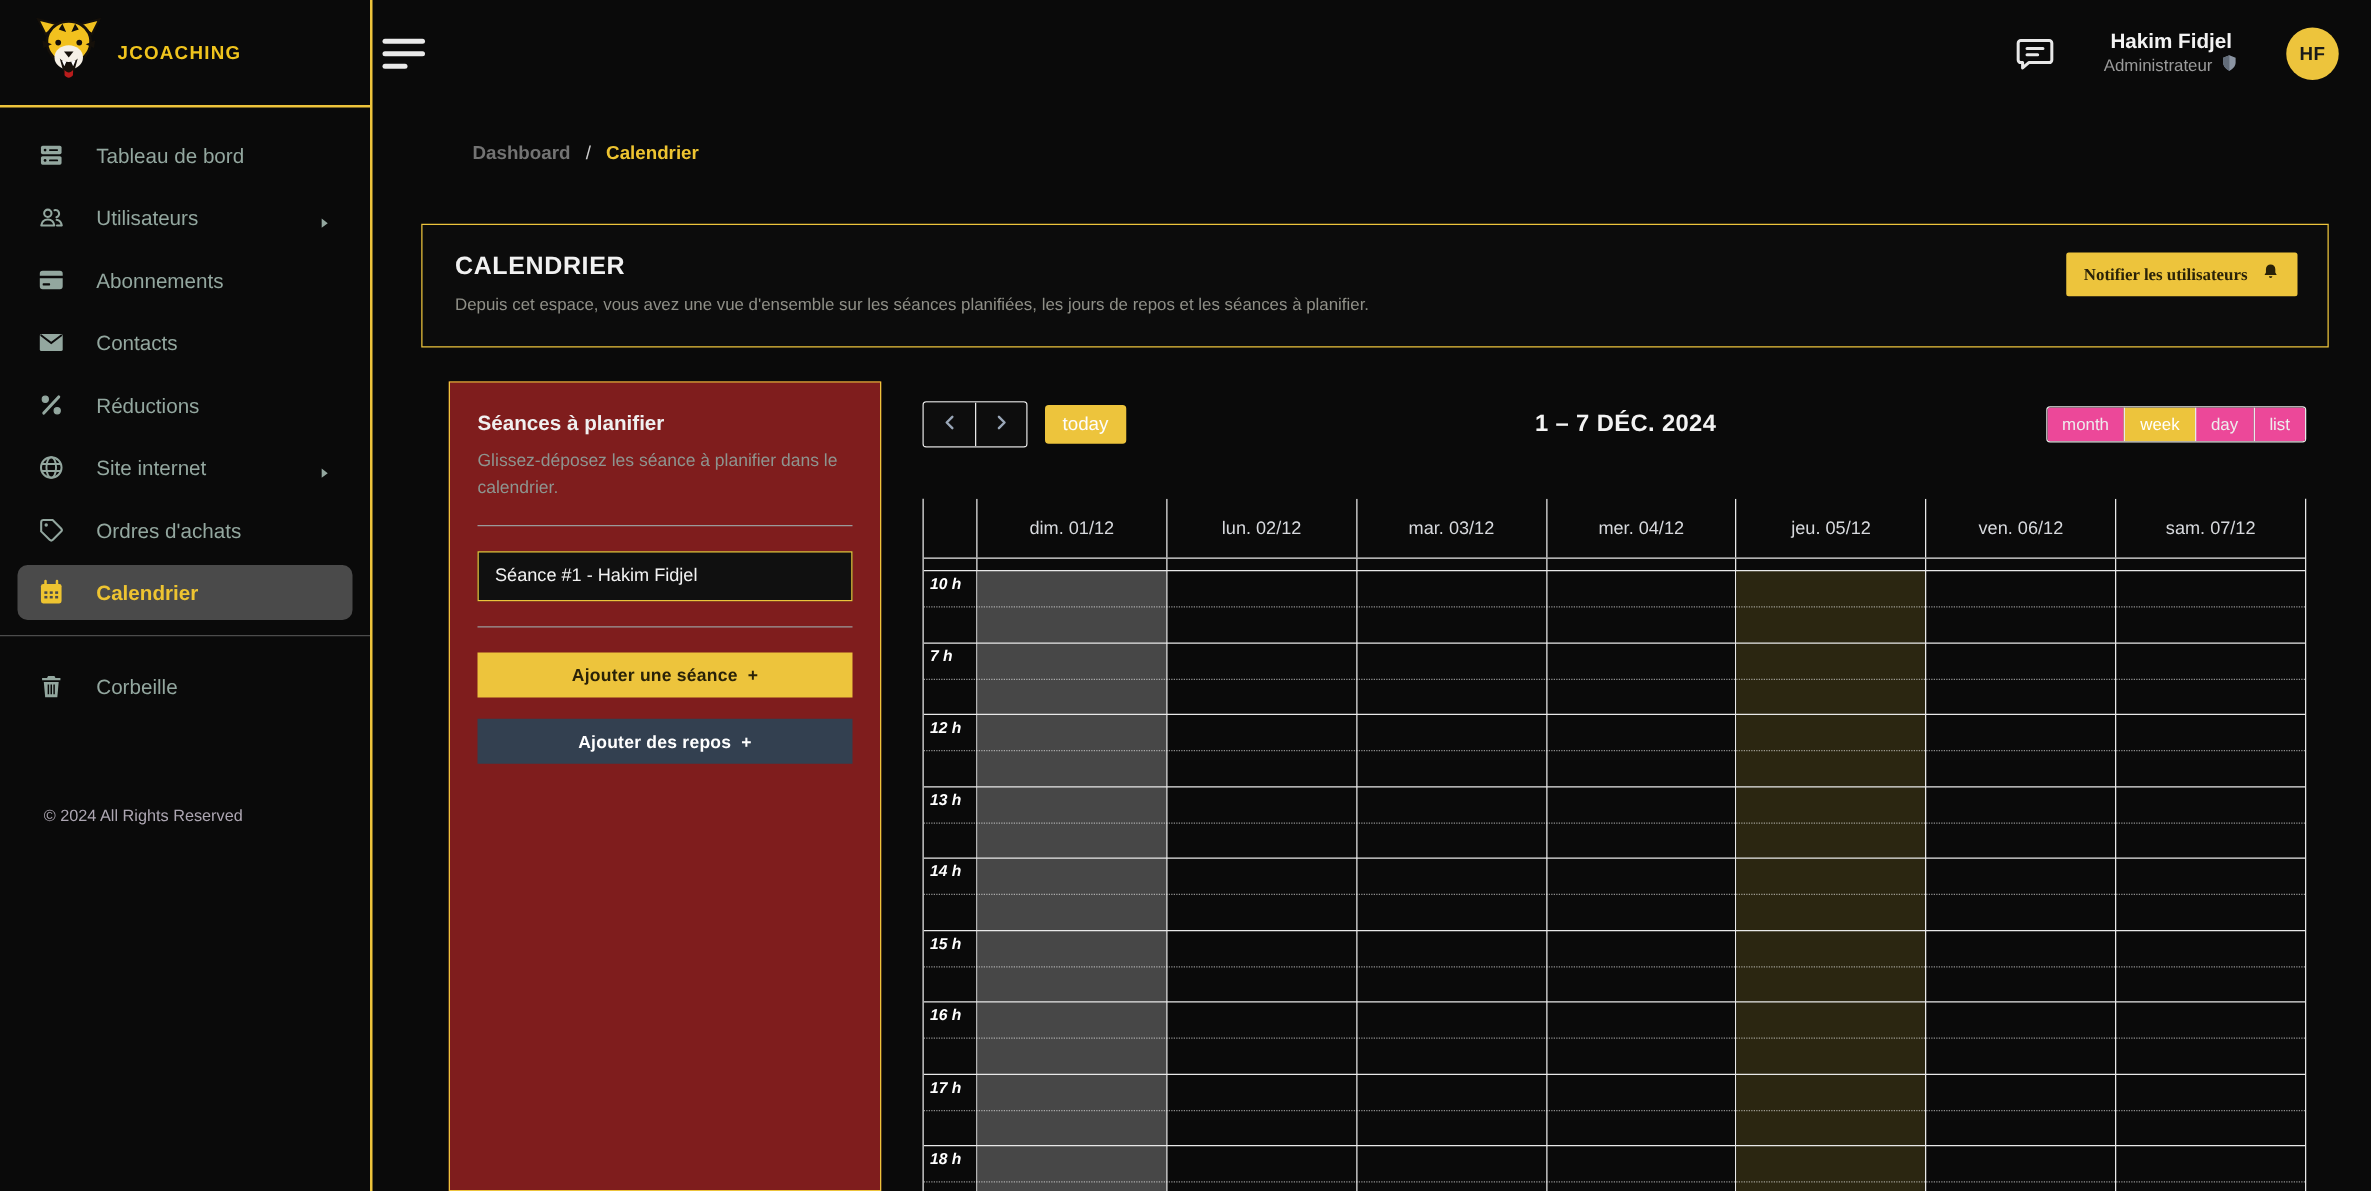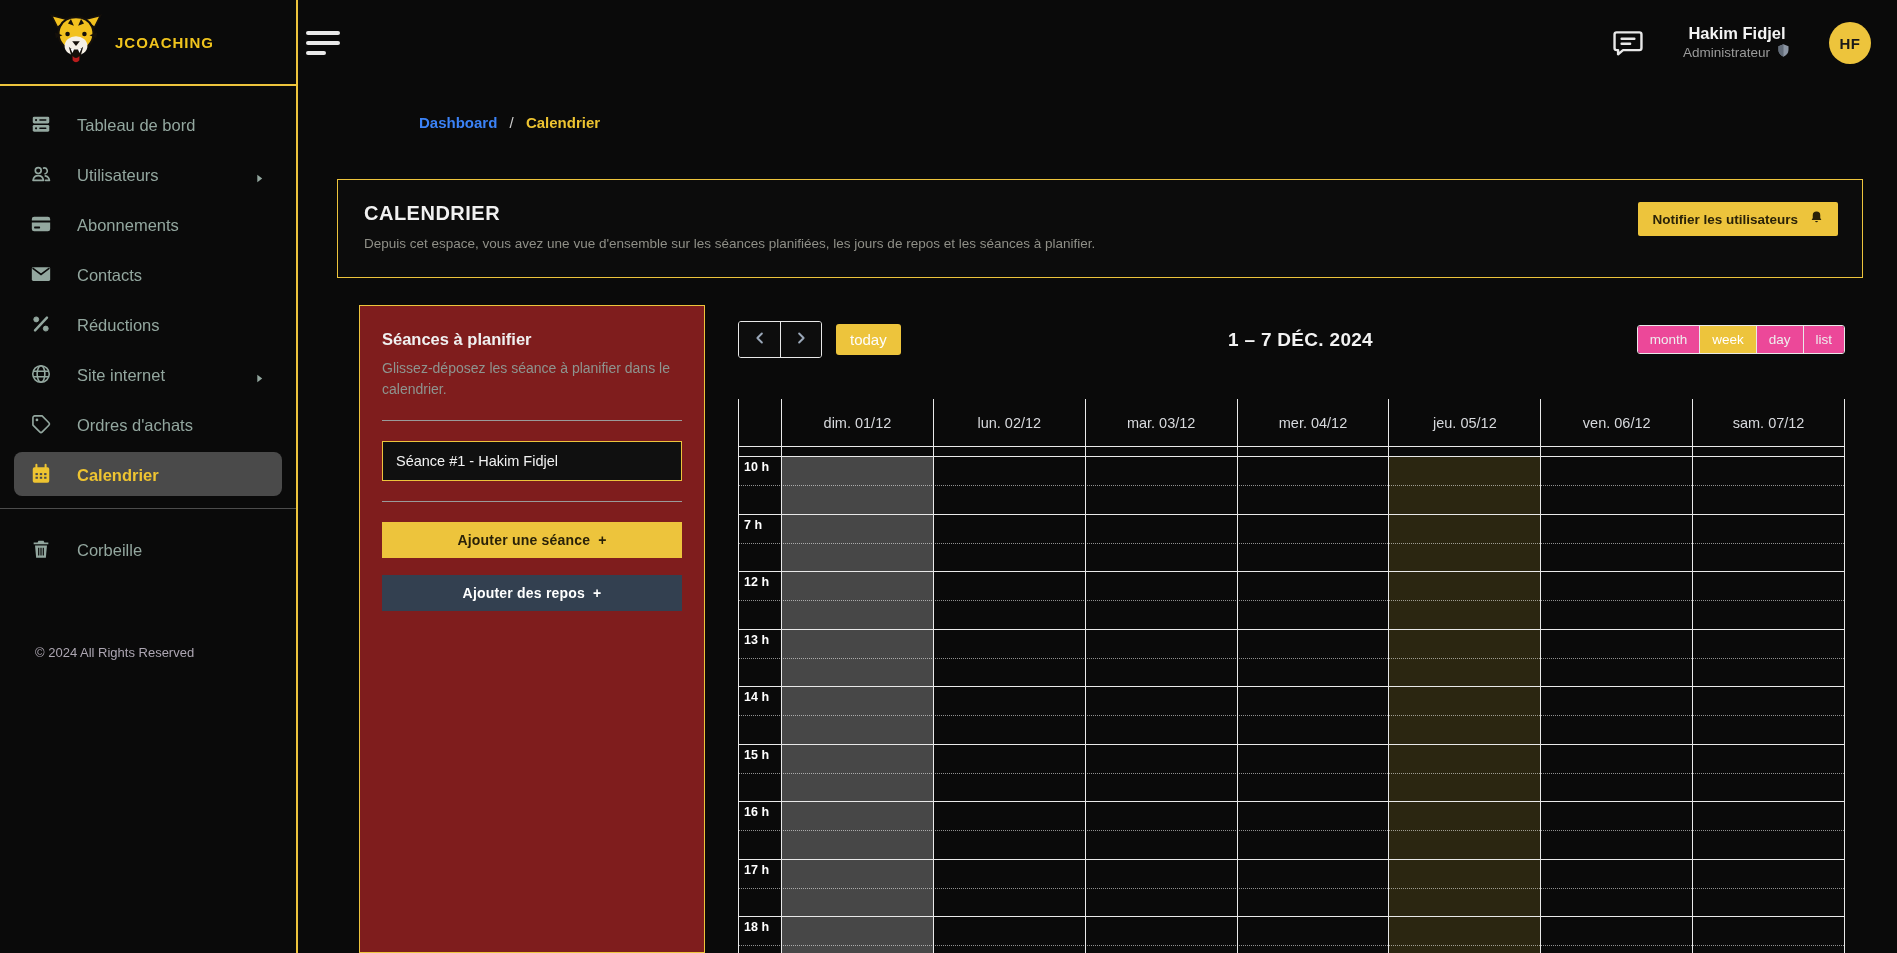--- a/index.html
+++ b/index.html
@@ -7,21 +7,21 @@
   html,body { width:1897px; height:953px; background:#0a0a0a; overflow:hidden;
               font-family:"Liberation Sans", sans-serif; }
   :root { --yellow:#edc43c; --line:#e9e9e9; --sage:#93a79f; }
 
   .app { width:1897px; height:953px; display:flex; }
 
   
   .sidebar { width:298px; flex:0 0 298px; border-right:2px solid var(--yellow);
              display:flex; flex-direction:column; background:#0a0a0a; }
   .logo-bar { height:86px; flex:0 0 86px; border-bottom:2px solid var(--yellow);
-              display:flex; align-items:center; padding-left:49px; gap:12px; }
+              display:flex; align-items:center; padding-left:28px; gap:12px; }
   .brand-name { color:#f0c41d; font-weight:bold; font-size:15px; letter-spacing:1px; }
   .nav { padding:16px 14px 0 14px; }
   .nav-item { display:flex; align-items:flex-end; gap:25px; padding:11px 16px;
               border-radius:8px; color:var(--sage); font-size:16.5px; margin-bottom:6px; cursor:pointer; }
   .nav-item .nav-icon { display:flex; }
   .nav-item .nav-icon svg { width:22px; height:22px; display:block; }
   .nav-item.active { background:#4a4a4a; color:#eec431; font-weight:bold; }
   .nav-caret { margin-left:auto; display:flex; }
   .nav-divider { height:1px; background:#4c4c4c; margin:12px -14px 18px; }
   .copyright { margin-top:68px; padding-left:35px; font-size:13px; color:#ada6b2; }
@@ -37,32 +37,32 @@
   .user-block { text-align:center; line-height:1.25; }
   .user-name { color:#f3f3f3; font-weight:bold; font-size:16.5px; }
   .user-role { color:#9b9b9b; font-size:13.5px; display:flex; align-items:center; gap:6px; justify-content:flex-end; }
   .avatar { width:42px; height:42px; border-radius:50%; background:var(--yellow); color:#191919;
             font-weight:bold; font-size:15px; display:flex; align-items:center; justify-content:center;
             letter-spacing:.5px; cursor:pointer; }
 
   
   .content { flex:1; padding:0 34px 0 39px; display:flex; flex-direction:column; overflow:hidden; }
   .breadcrumb { margin:28px 0 36px 41px; font-size:15px; font-weight:bold; }
-  .breadcrumb .bc-root { color:#3b82f6; cursor:pointer;margin-left:41px; }
+  .breadcrumb .bc-root { color:#737373; cursor:pointer; }
   .breadcrumb .bc-sep { color:#cfcfcf; font-weight:normal; margin:0 8px; }
   .breadcrumb .bc-current { color:#eec431; cursor:pointer; }
 
   .header-card { margin-top:12px; border:1px solid var(--yellow); background:#0c0c0c;
                  padding:22px 24px 26px 26px; display:flex; justify-content:space-between; }
   .page-title { color:#f1f1f1; font-size:20px; font-weight:bold; letter-spacing:.5px; }
   .page-subtitle { color:#8f8f87; font-size:13.5px; margin-top:11px; }
   .notify-btn { align-self:flex-start; display:flex; align-items:center; gap:11px;
                 background:var(--yellow); color:#2a2208; font-weight:bold; font-size:13.5px;
                 padding:8px 14px; border:none; border-radius:2px; cursor:pointer;
-                font-family:Liberation Sans, sans-serif; }
+                font-family:Liberation Serif, serif; }
 
   .content-row { flex:1; display:flex; margin-top:27px; overflow:hidden; }
 
   
   .planner-card { width:346px; flex:0 0 346px; margin-left:22px; border:1px solid var(--yellow);
                   background:#7f1d1d; padding:24px 22px; }
   .planner-title { color:#f0f0f0; font-size:16.5px; font-weight:bold; }
   .planner-desc { color:#8e948f; font-size:14px; line-height:1.5; margin-top:9px; }
   .planner-hr { border:none; border-top:1px solid #9a9a9a; margin:20px 0; }
   .planner-item { border:1px solid var(--yellow); background:#101010; color:#f2f2f2;
@@ -92,21 +92,21 @@
               cursor:pointer; font-family:"Liberation Sans", sans-serif; }
   .view-btn + .view-btn { border-left:1px solid var(--line); }
   .view-btn.active { background:var(--yellow); color:#ffffff; }
 
   .cal-table { margin-top:41px; margin-right:18px; flex:1; display:flex; flex-direction:column;
                border-left:1px solid var(--line); border-right:1px solid var(--line); overflow:hidden; }
   .cal-cols-t { display:grid; grid-template-columns:42px repeat(7, 1fr); }
   .cal-header { height:48px; flex:0 0 48px; border-bottom:1px solid var(--line); }
   .cal-day-head { border-left:1px solid var(--line); display:flex; align-items:center;
                   justify-content:center; color:#d7d9dd; font-size:14.5px; }
-  .cal-body { flex:1; position:relative; }
+  .cal-body { flex:1; position:relative;font-style:italic; }
   .cal-cols { position:absolute; inset:0; }
   .cal-col { border-left:1px solid var(--line); position:relative; }
   .cal-col.gutter { border-left:none; }
   .cal-col .shade { position:absolute; top:9px; bottom:0; left:0; right:0; }
   .shade.sunday { background:#474747; }
   .shade.today { background:#2b2611; }
   .cal-rows { position:absolute; top:9px; left:0; right:0; }
   .cal-row { height:57.5px; border-top:1px solid var(--line); position:relative; }
   .cal-row::after { content:""; position:absolute; top:50%; left:0; right:0;
                     border-top:1px dotted rgba(255,255,255,.55); }

